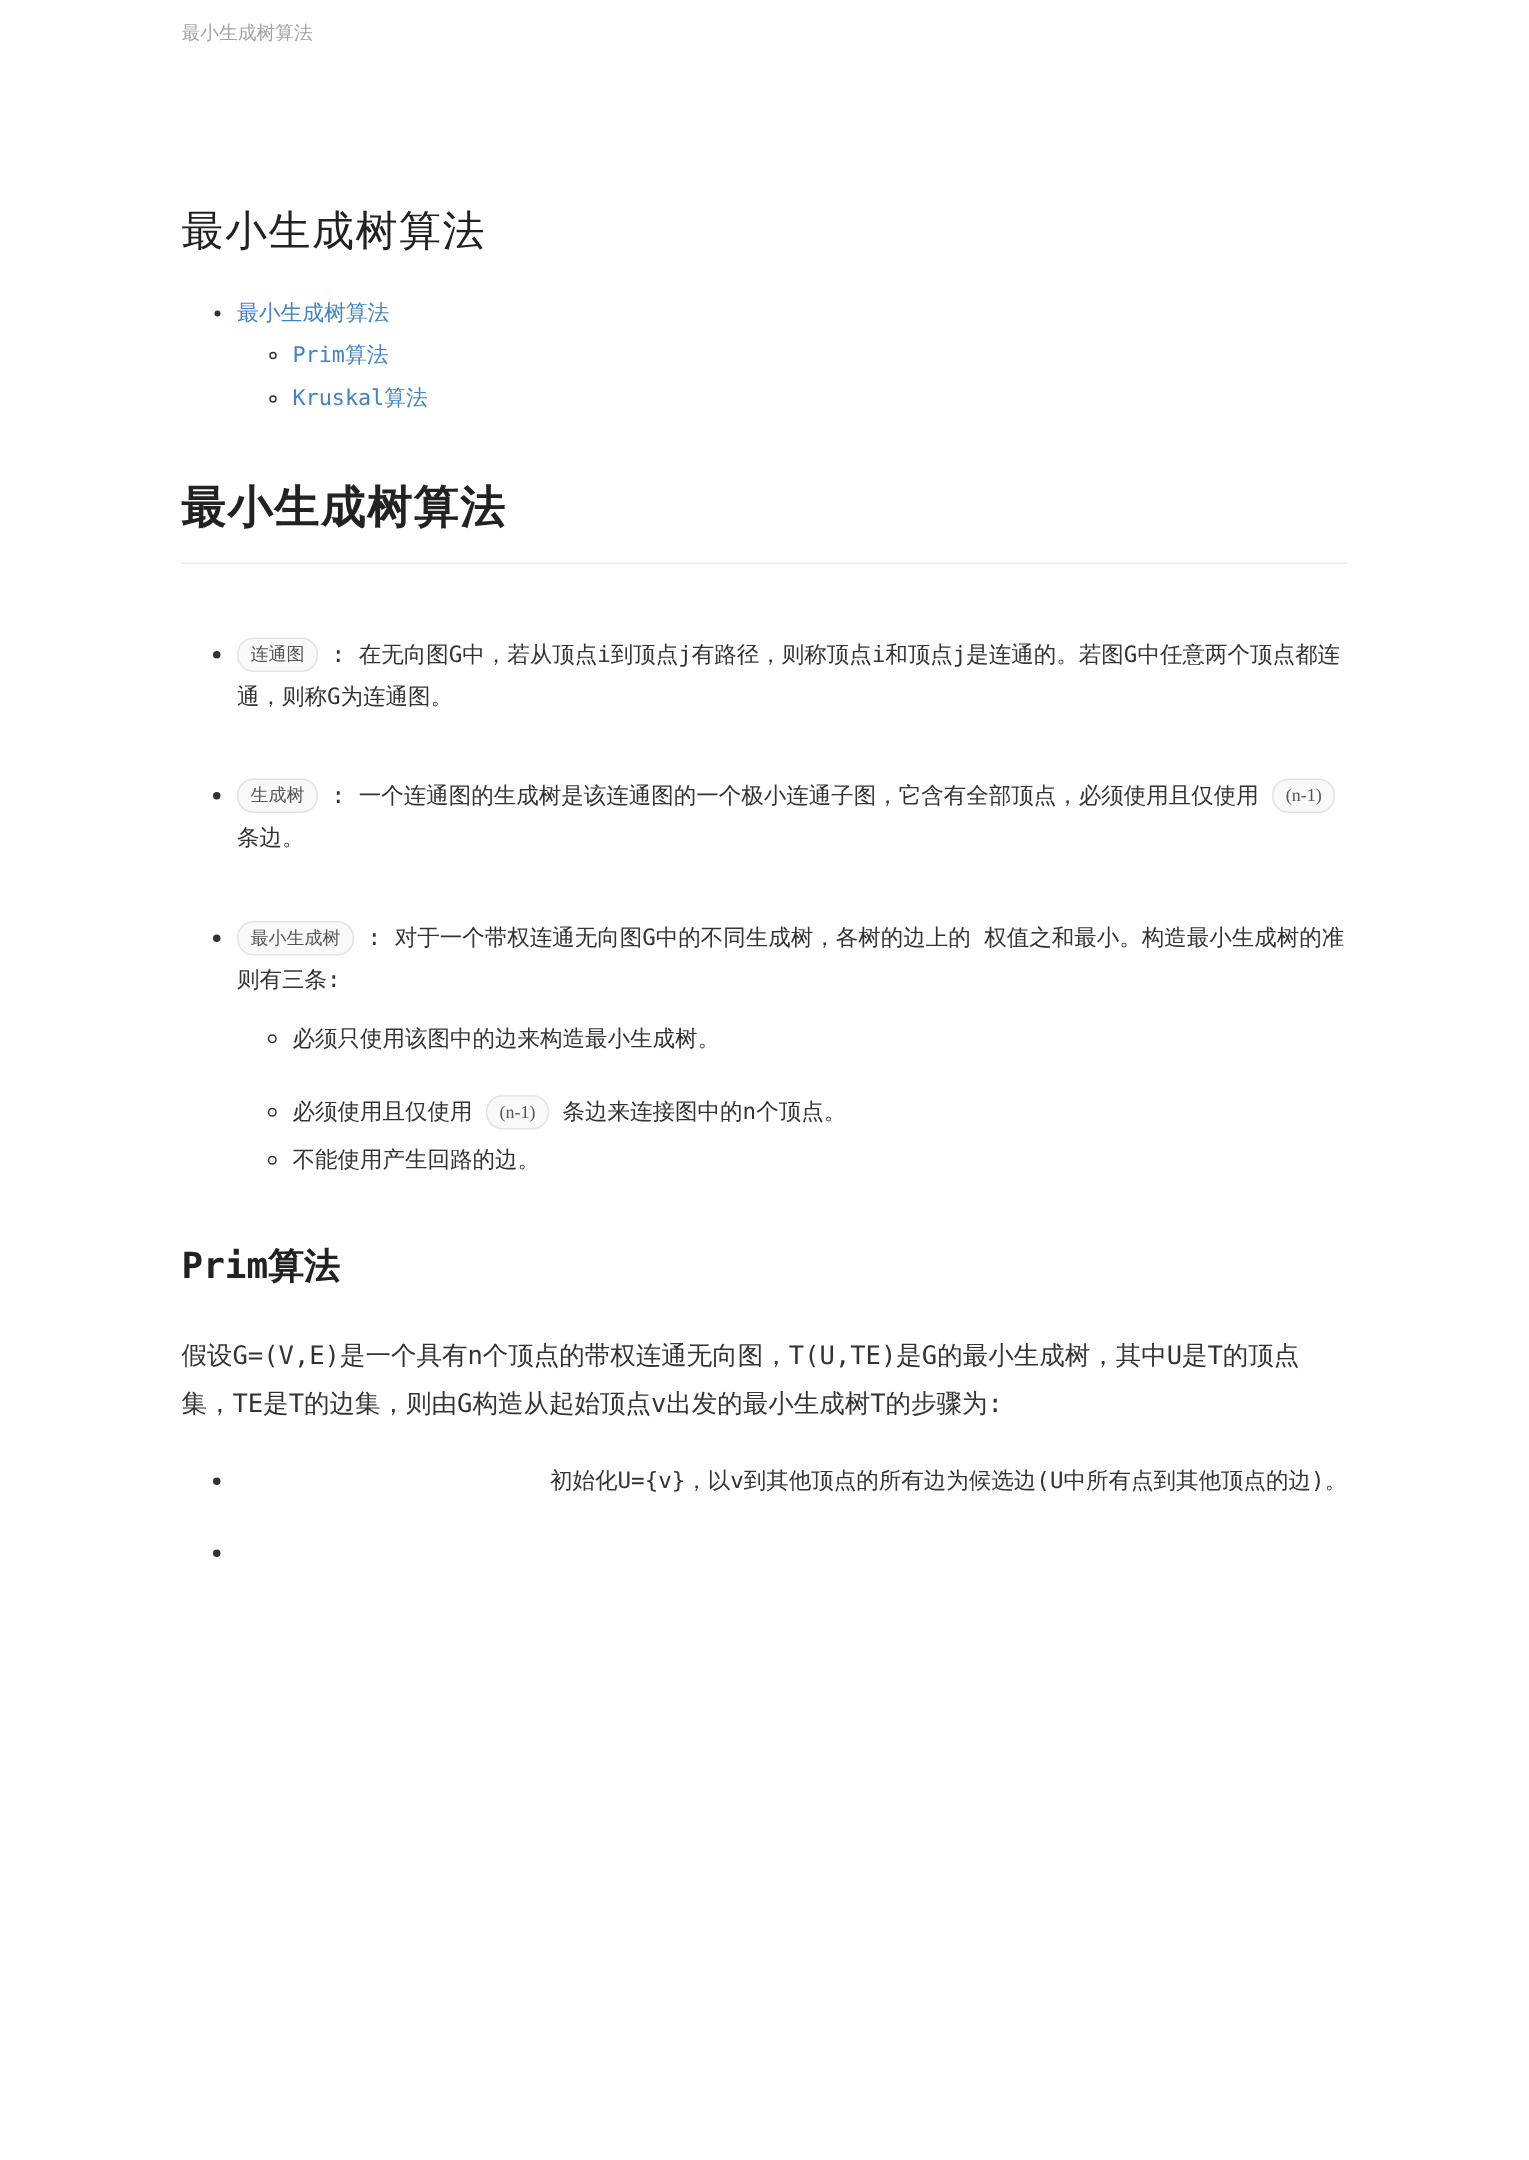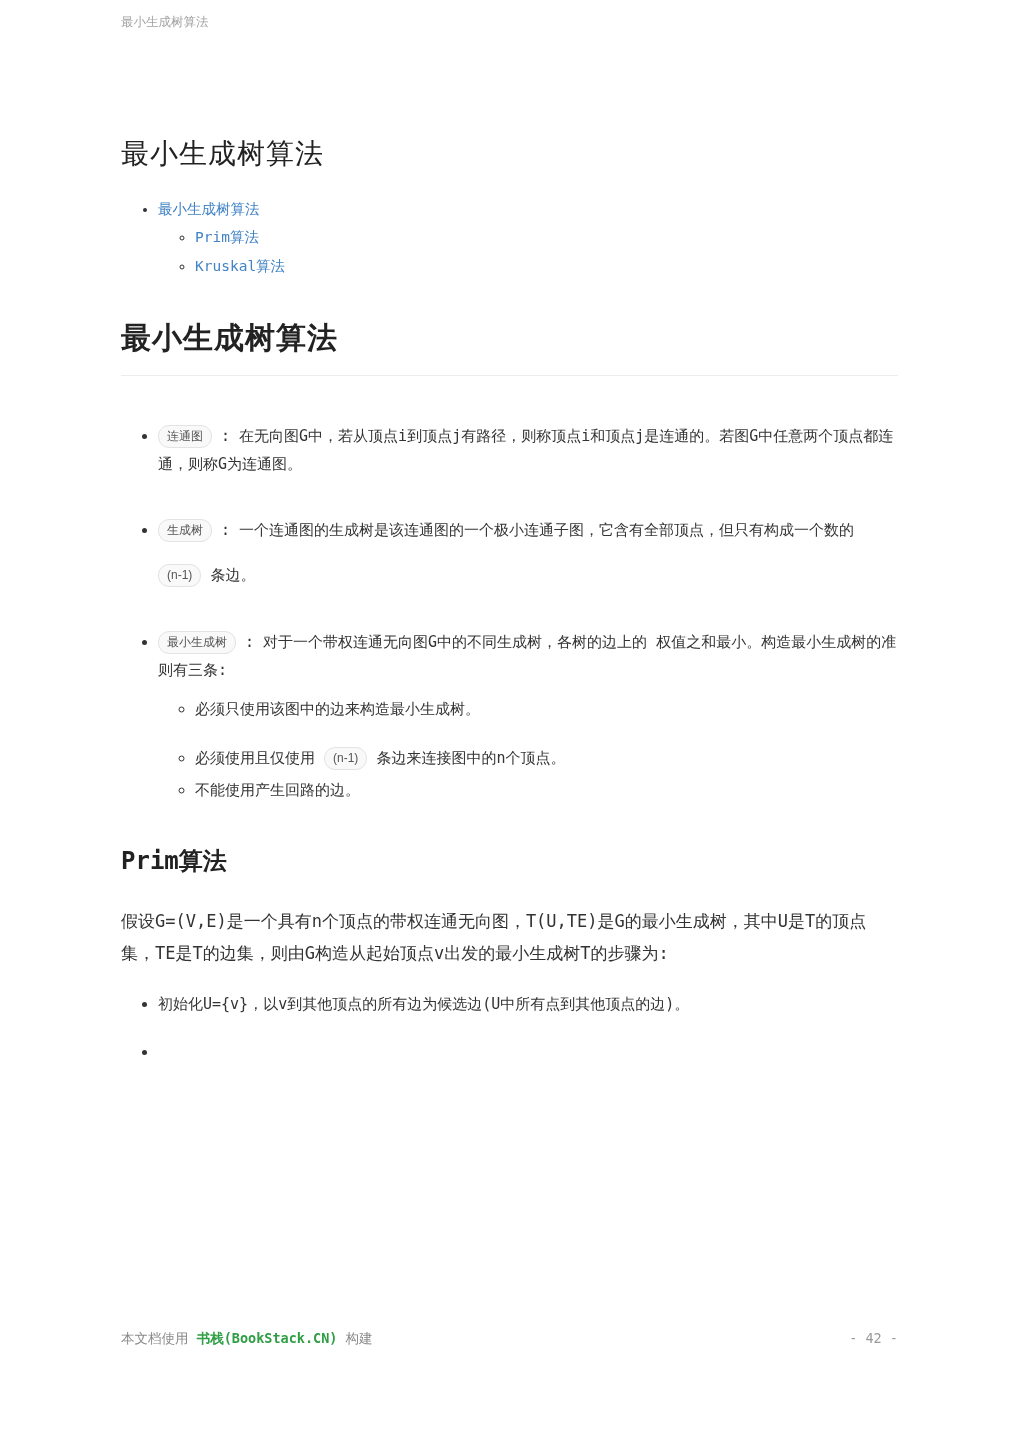--- a/index.html
+++ b/index.html
@@ -63,21 +63,21 @@
   ul.defs > li { margin-bottom: 22px; }
   ul.tight {
     margin-top: 12px;
     padding-left: 37px;
     list-style-type: circle;
   }
   ul.tight > li { margin: 4px 0; }
 
   code.badge {
     display: inline-block;
-    font-family: Liberation Sans, sans-serif;
+    font-family: Liberation Serif, serif;
     font-size: 12px;
     line-height: 1.4;
     color: #555555;
     background: #f9f9f9;
     border: 1px solid #e3e3e3;
     border-radius: 11px;
     padding: 2px 8px;
     vertical-align: 1px;
     margin-top: 19px;
   }
@@ -89,20 +89,21 @@
     color: #222222;
     font-family: "DejaVu Sans Mono", "DejaVu Sans", sans-serif;
   }
 
   .para { margin-top: 28px; font-size: 17px; line-height: 1.9; }
 
   ul.steps {
     margin-top: 22px;
     padding-left: 37px;
     list-style-type: disc;
+    text-align: right;
   }
   ul.steps > li { margin-bottom: 20px; }
   ul.substeps {
     margin-top: 18px;
     padding-left: 37px;
     list-style-type: circle;
   }
   ul.substeps > li { margin-bottom: 22px; }
 
   .doc-footer {
@@ -142,21 +143,21 @@
 
   <h1 class="section-title">最小生成树算法</h1>
 
   <ul class="defs body-text">
     <li>
       <code class="badge">连通图</code>
       <span>: 在无向图G中，若从顶点i到顶点j有路径，则称顶点i和顶点j是连通的。若图G中任意两个顶点都连通，则称G为连通图。</span>
     </li>
     <li>
       <code class="badge">生成树</code>
-      <span>: 一个连通图的生成树是该连通图的一个极小连通子图，它含有全部顶点，但只有构成一个数的</span>
+      <span>: 一个连通图的生成树是该连通图的一个极小连通子图，它含有全部顶点，必须使用且仅使用</span>
       <code class="badge">(n-1)</code>
       <span>条边。</span>
     </li>
     <li>
       <code class="badge">最小生成树</code>
       <span>: 对于一个带权连通无向图G中的不同生成树，各树的边上的 权值之和最小。构造最小生成树的准则有三条:</span>
       <ul class="tight">
         <li>
           <span>必须只使用该图中的边来构造最小生成树。</span>
         </li>
@@ -177,22 +178,14 @@
   <p class="para">假设G=(V,E)是一个具有n个顶点的带权连通无向图，T(U,TE)是G的最小生成树，其中U是T的顶点集，TE是T的边集，则由G构造从起始顶点v出发的最小生成树T的步骤为:</p>
 
   <ul class="steps body-text">
     <li>
       <span>初始化U={v}，以v到其他顶点的所有边为候选边(U中所有点到其他顶点的边)。</span>
     </li>
     <li>
     </li>
   </ul>
 
-  <div class="doc-footer">
-    <div>
-      <span>本文档使用</span>
-      <a href="#" class="brand">书栈(BookStack.CN)</a>
-      <span>构建</span>
-    </div>
-    <div class="page-num">- 42 -</div>
-  </div>
 
 </div>
 
 </body></html>

